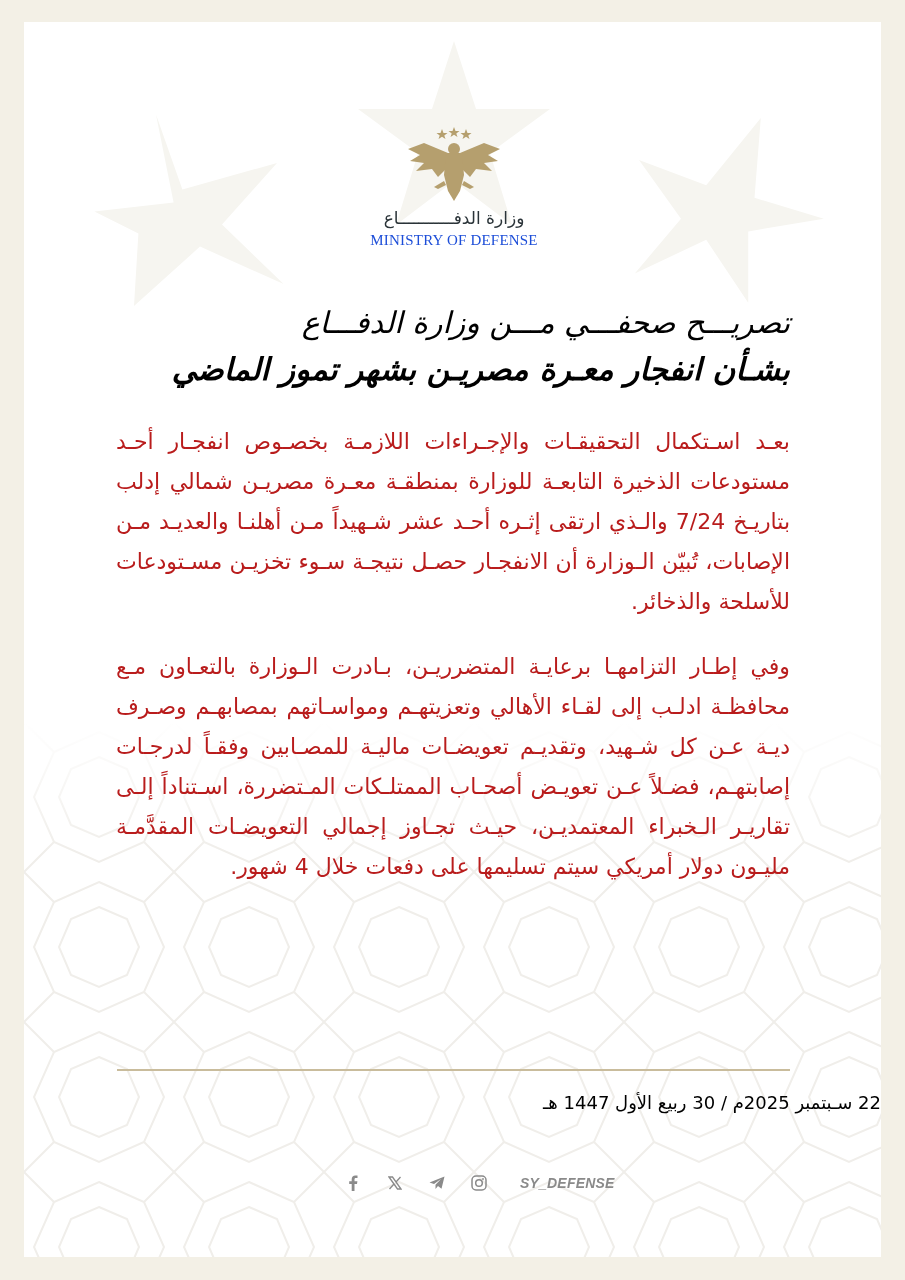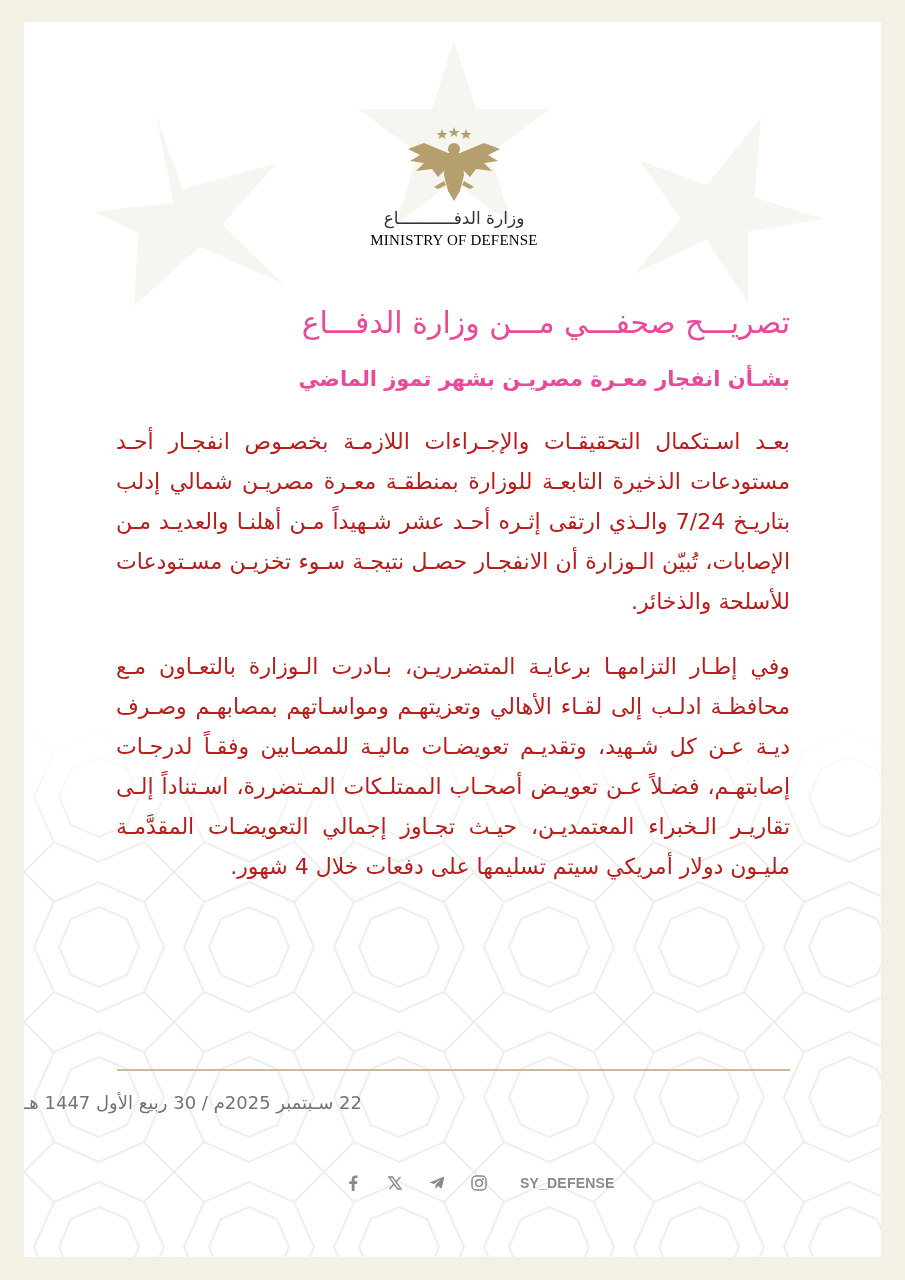--- a/index.html
+++ b/index.html
@@ -27,36 +27,37 @@
       position: absolute; left: 340px; width: 180px; top: 186px;
       text-align: center;
       font-size: 17px; color: #2a3338;
       direction: rtl;
       letter-spacing: 0.5px;
     }
     .logo-en {
       position: absolute; left: 300px; width: 260px; top: 210px;
       text-align: center;
       font-family: "Liberation Serif", "DejaVu Serif", serif;
-      font-size: 15px; color: #000000;
+      font-size: 15px; color: #1d4ed8;
       letter-spacing: 0.2px;
     }
     .titles {
       position: absolute;
       left: 90px; width: 676px; top: 278px;
       direction: rtl; text-align: right;
-      color: #ec4899;
+      color: #000000;
+      font-style: italic;
     }
     .title-1 {
       font-size: 30px; line-height: 46px; font-weight: normal;
       margin: 0;
       letter-spacing: 1px;
     }
     .title-2 {
-      font-size: 21px; line-height: 66px; font-weight: bold;
+      font-size: 31px; line-height: 46px; font-weight: bold;
       margin: 0;
     }
     .body-text {
       position: absolute;
       left: 92px; width: 674px; top: 400px;
       direction: rtl; text-align: justify;
       color: #b91c1c;
       font-size: 22px;
       line-height: 40px;
     }
@@ -66,30 +67,31 @@
     }
     .divider {
       position: absolute;
       left: 93px; width: 673px; top: 1047px;
       height: 2px;
       background: #c9bc9c;
     }
     .date-line {
       position: absolute;
       left: 0; right: 0; top: 1070px;
-      text-align: left;
+      text-align: right;
       direction: rtl;
-      font-size: 18px; color: #737373;
+      font-size: 18px; color: #000000;
     }
     .social {
       position: absolute;
       left: 320px; top: 1149px;
       height: 24px;
       display: flex; align-items: center; gap: 24px;
       color: #8a8a8a;
+      font-style: italic;
     }
     .social .ico {
       width: 18px; height: 18px;
       display: inline-flex; align-items: center; justify-content: center;
     }
     .handle {
       font-family: "Liberation Sans", sans-serif;
       font-size: 14px; font-weight: bold;
       color: #8a8a8a;
       margin-left: 8px;

